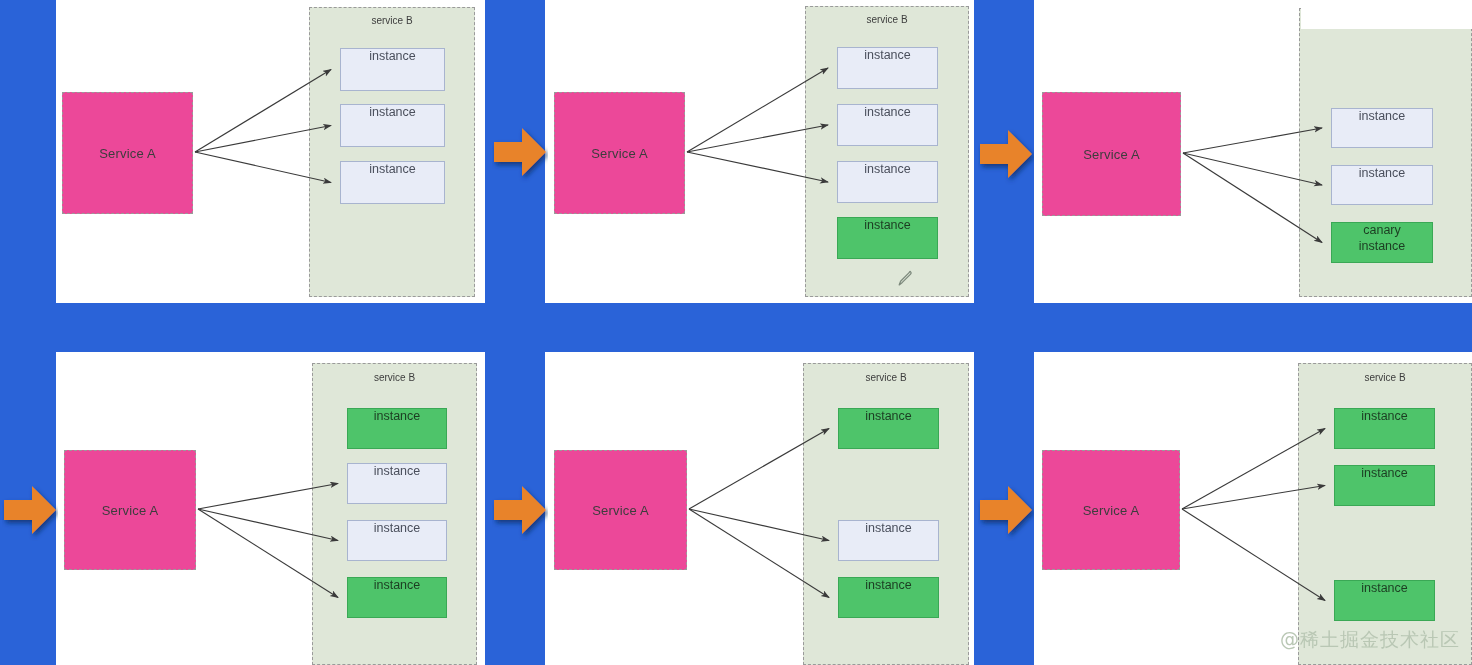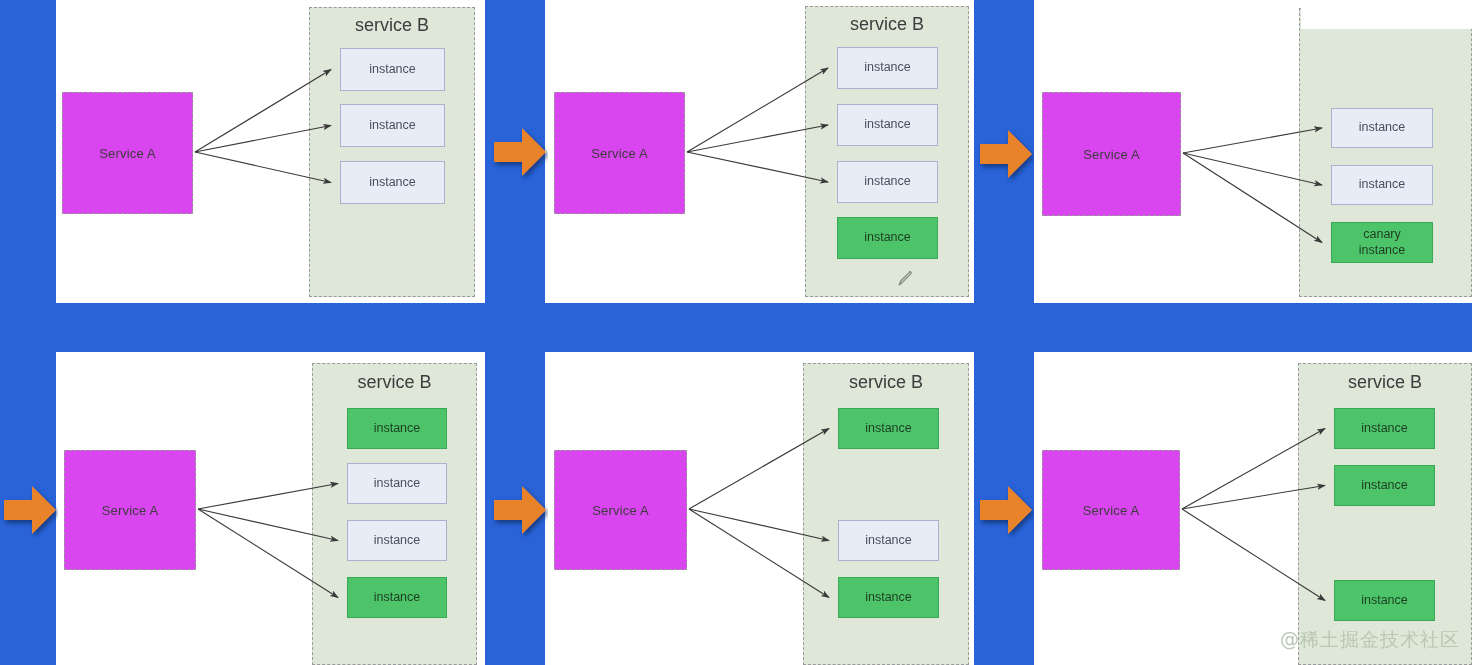--- a/index.html
+++ b/index.html
@@ -26,21 +26,21 @@
   
   .panel {
     position: absolute;
     background: #ffffff;
     overflow: hidden;
   }
 
   
   .svc-a {
     position: absolute;
-    background: #d946ef;
+    background: #ec4899;
     border: 1px dashed #9a9a9a;
     display: flex;
     align-items: center;
     justify-content: center;
     box-sizing: border-box;
   }
   .svc-a-label {
     font-size: 13px;
     color: #3d3d3d;
     letter-spacing: 0.2px;
@@ -51,30 +51,29 @@
     position: absolute;
     background: #dfe7d8;
     border: 1px dashed #9a9a9a;
     box-sizing: border-box;
   }
   .svc-b-title {
     position: absolute;
     left: 0;
     width: 100%;
     text-align: center;
-    font-size: 18px;
+    font-size: 10px;
     color: #3d3d3d;
   }
 
   
   .inst {
     position: absolute;
     box-sizing: border-box;
     display: flex;
-    align-items: center;
     justify-content: center;
     text-align: center;
     font-size: 12.5px;
     line-height: 1.25;
   }
   .inst.blue {
     background: #e8ecf7;
     border: 1px solid #a8b4cf;
     color: #4a4f5c;
   }

